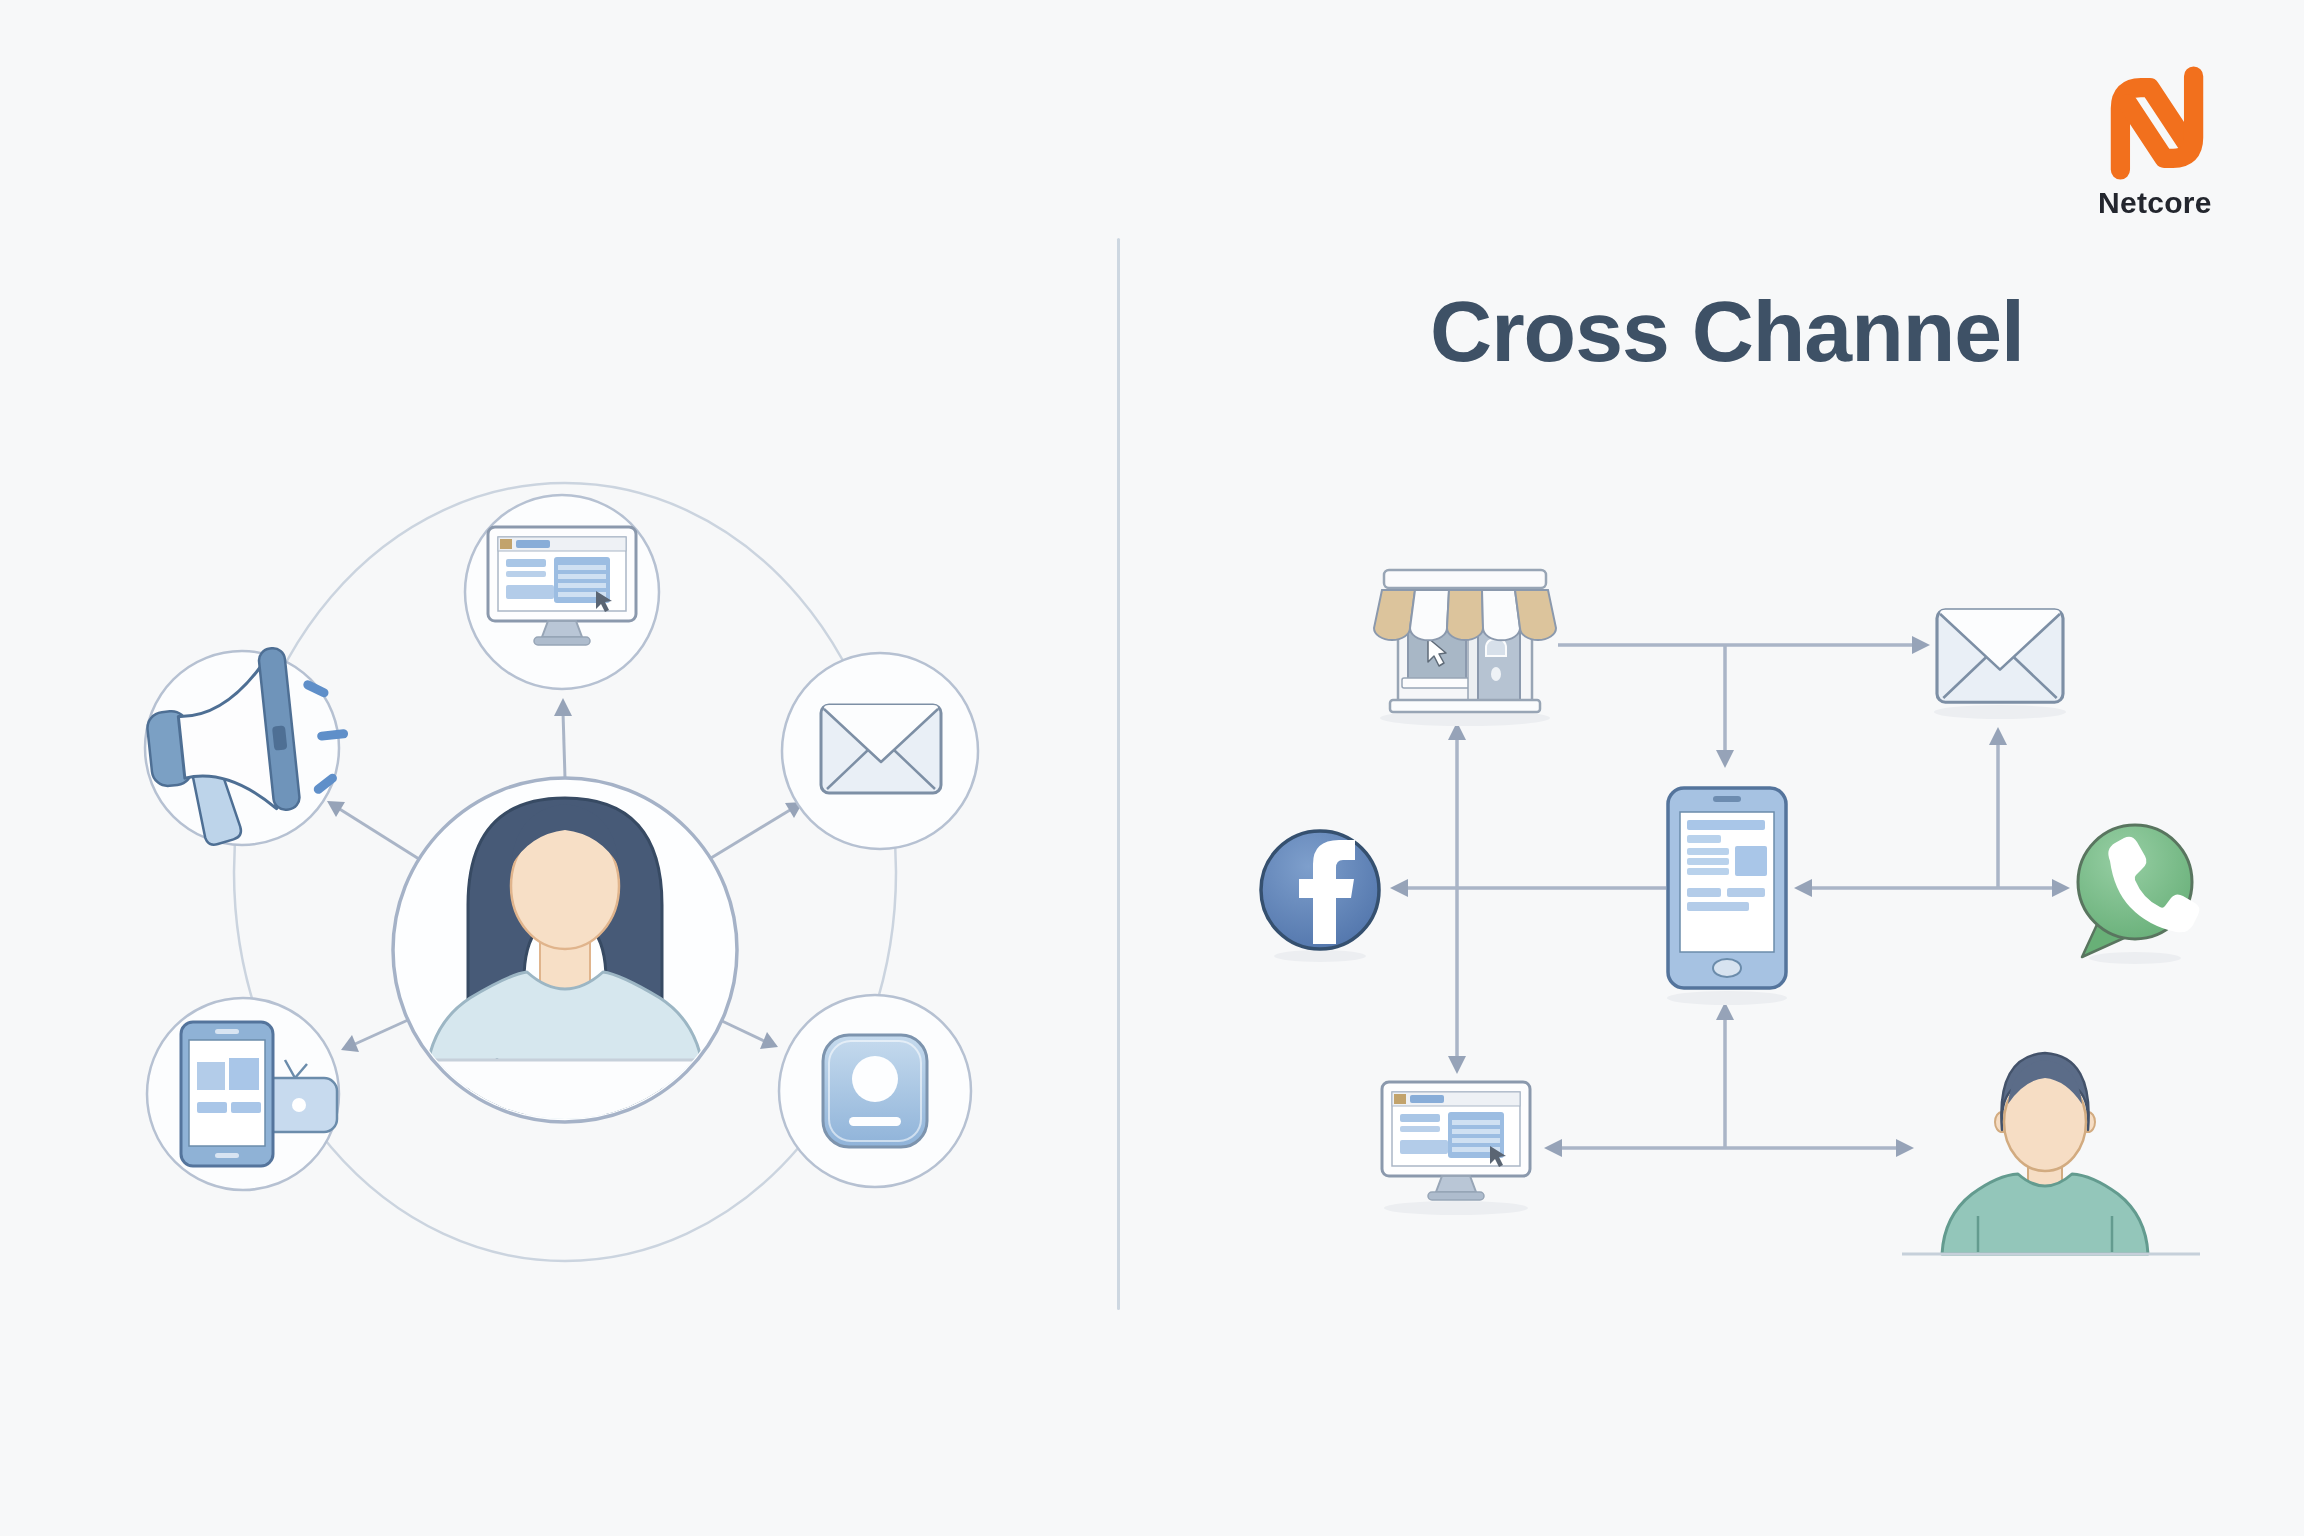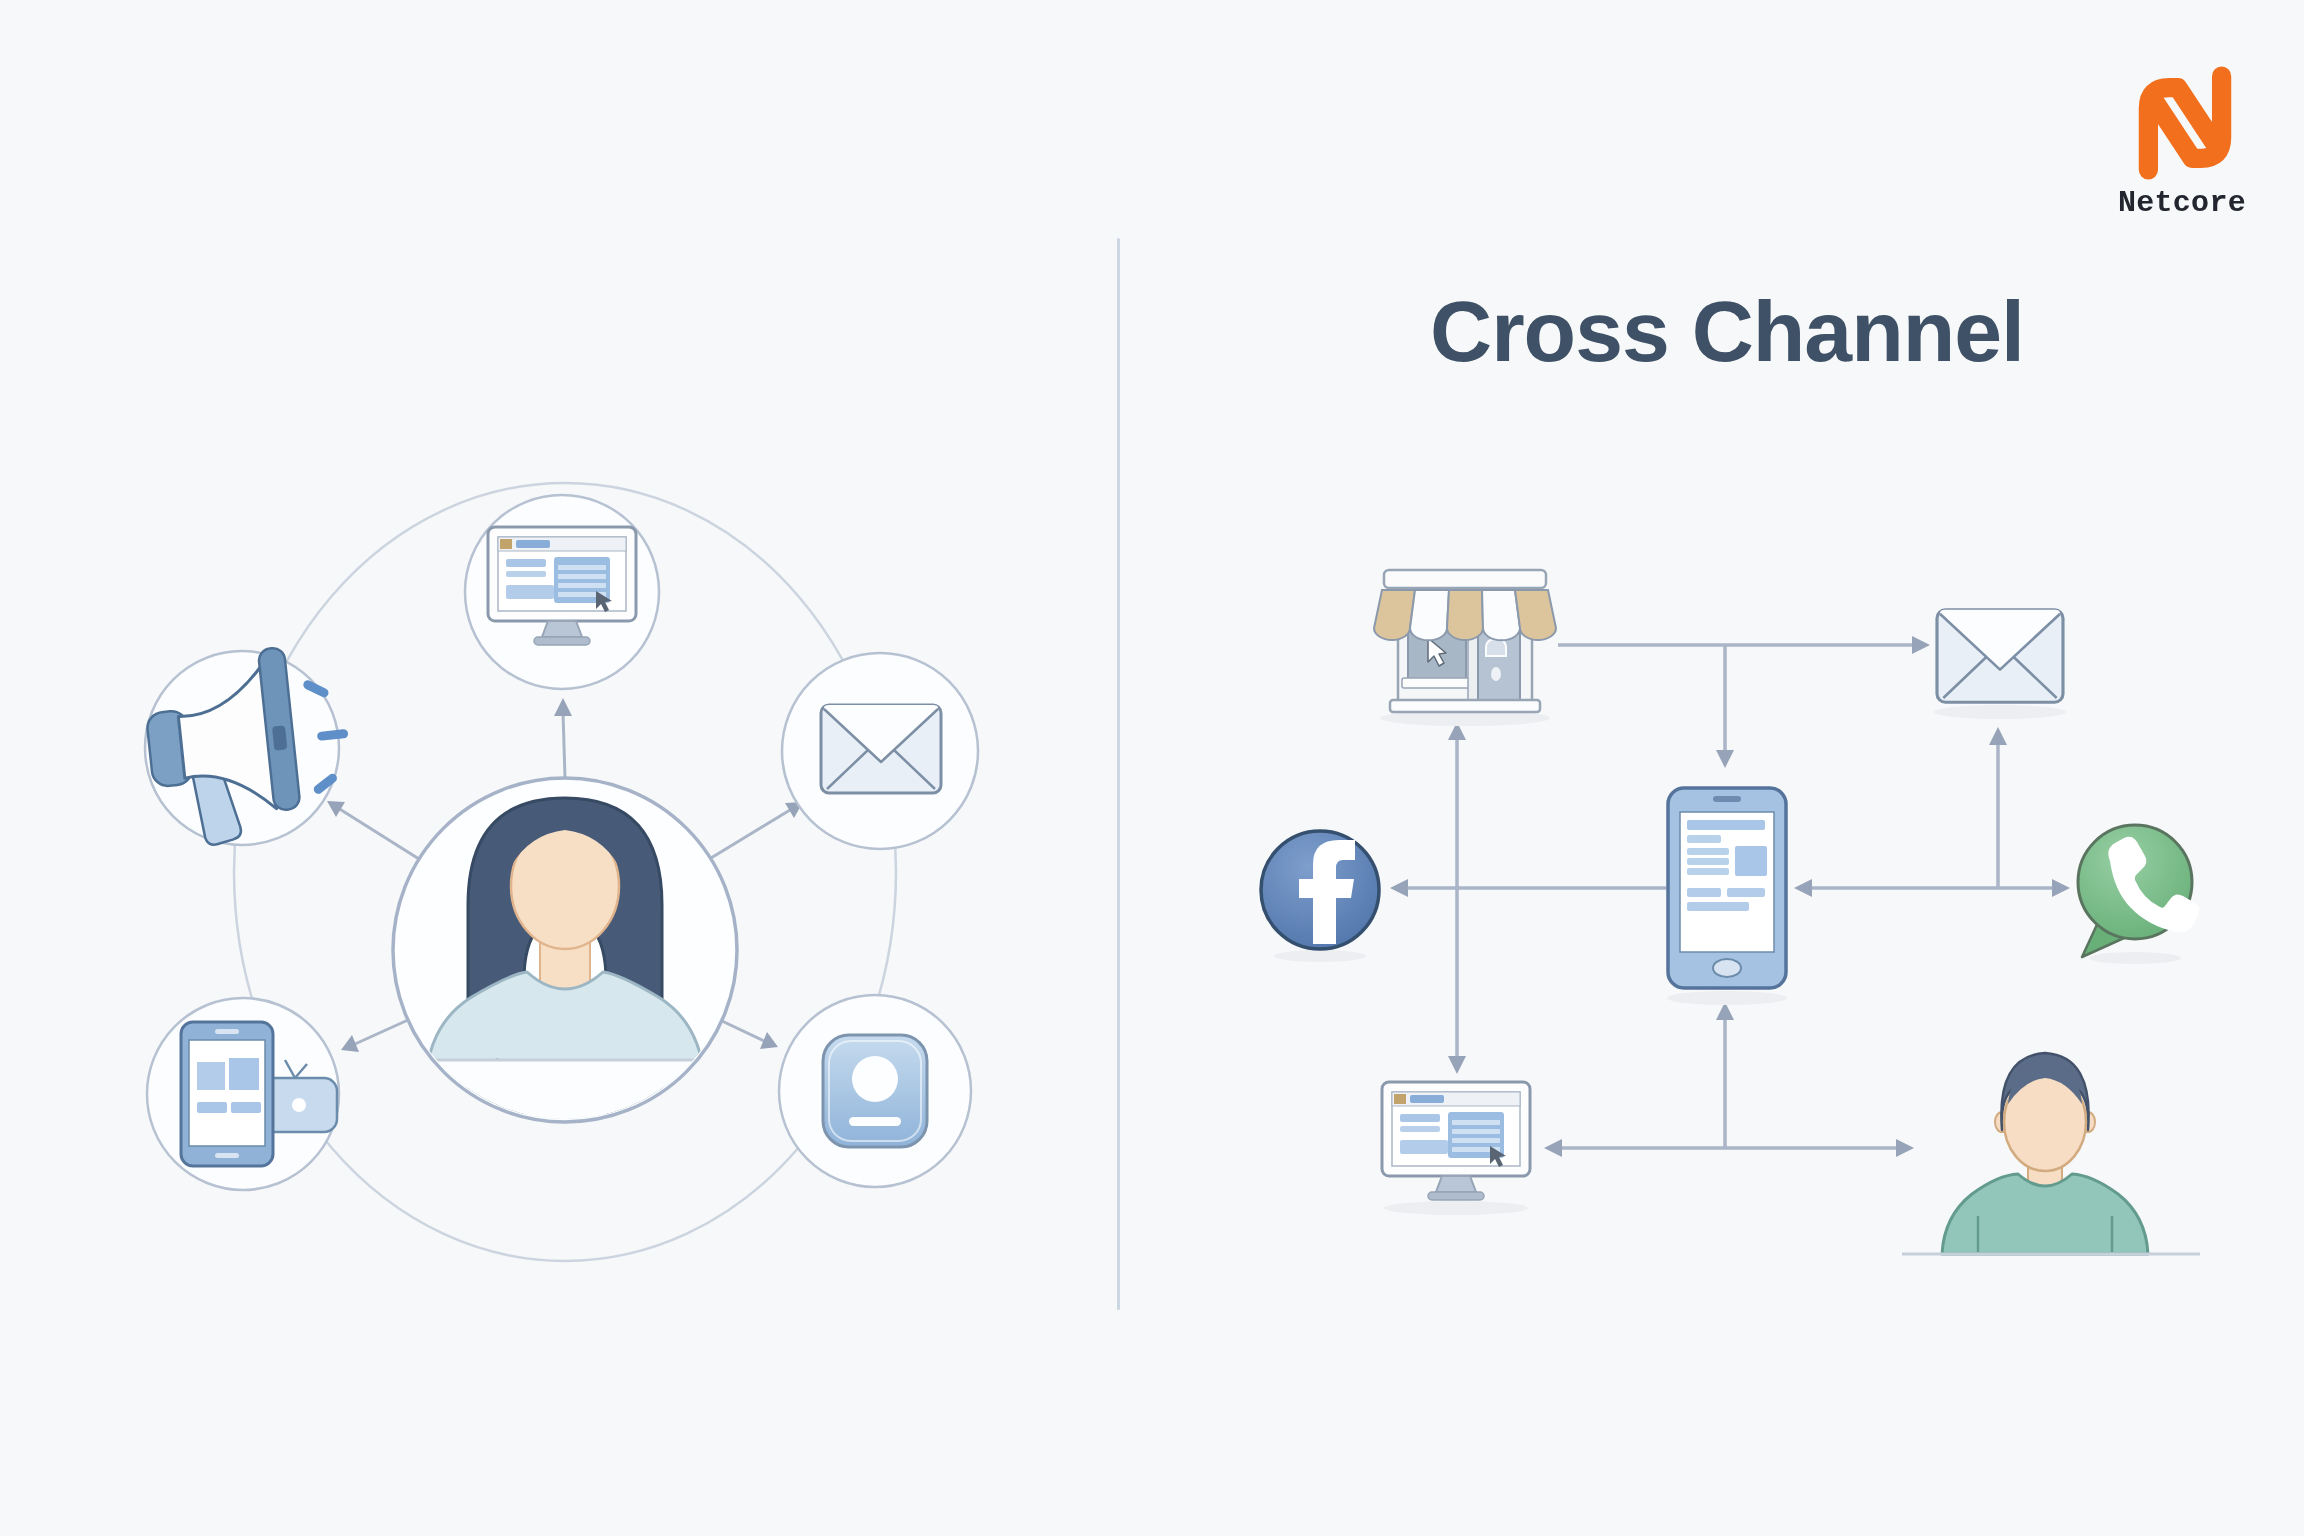--- a/index.html
+++ b/index.html
@@ -4,21 +4,21 @@
 <style>
   html,body{margin:0;padding:0;background:#e9eaec;}
   .canvas{position:relative;width:2304px;height:1536px;background:#f7f8f9;overflow:hidden;
           font-family:"Liberation Sans",sans-serif;}
   .stage{position:absolute;left:0;top:0;width:2304px;height:1536px;}
   .title{position:absolute;top:284px;width:800px;text-align:center;font-size:86px;line-height:1.1;
          font-weight:600;color:#3e5166;letter-spacing:-1px;}
   .title-left{left:165px;}
   .title-right{left:1327px;}
   .divider{position:absolute;left:1117px;top:238px;width:3px;height:1072px;background:#cdd7e1;border-radius:2px;}
-  .brand{position:absolute;left:2096px;top:62px;width:150px;display:flex;flex-direction:column;align-items:flex-end;font-family:Liberation Mono, monospace;}
+  .brand{position:absolute;left:2096px;top:62px;width:150px;display:flex;flex-direction:column;align-items:flex-start;}
   .brand svg{width:122px;height:122px;display:block;}
   .brand-name{margin-top:2px;margin-left:2px;font-size:30px;font-weight:700;color:#23262e;letter-spacing:.3px;}
 </style>
 </head>
 <body>
 
 <div class="canvas">
 
   <div class="divider"></div>
 

